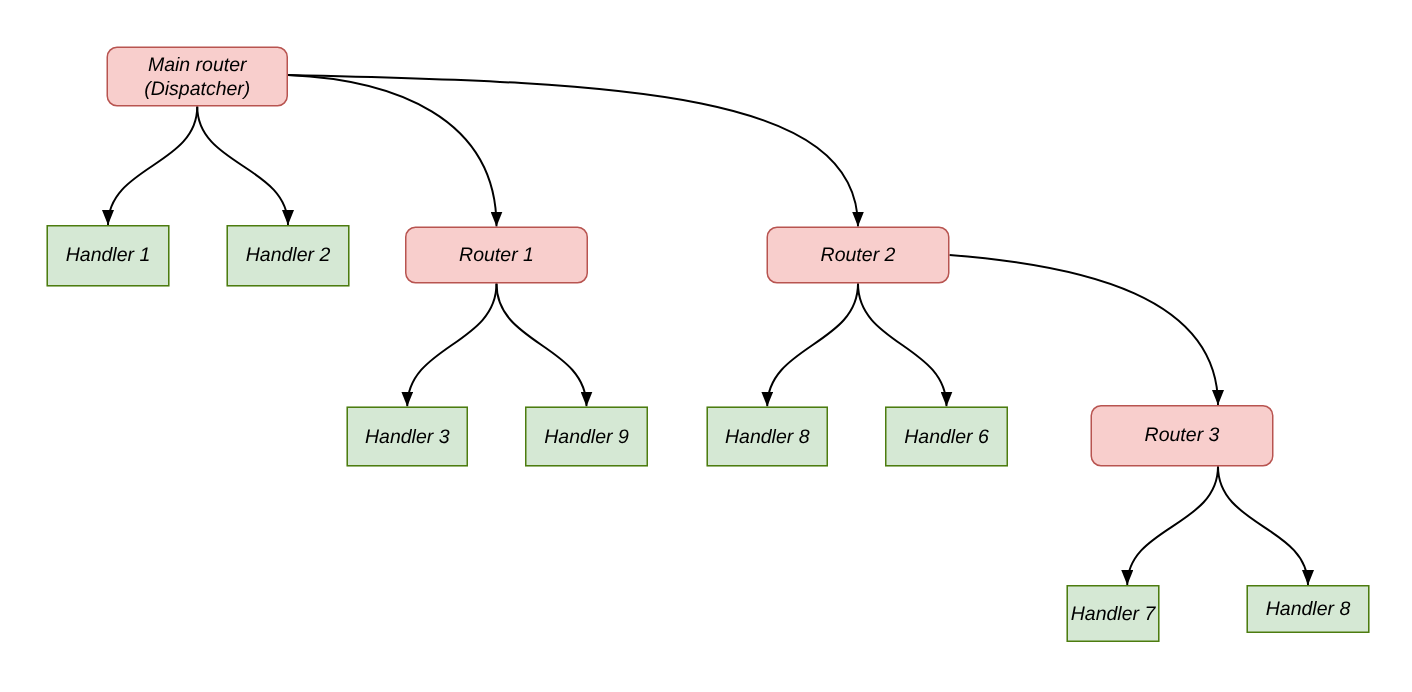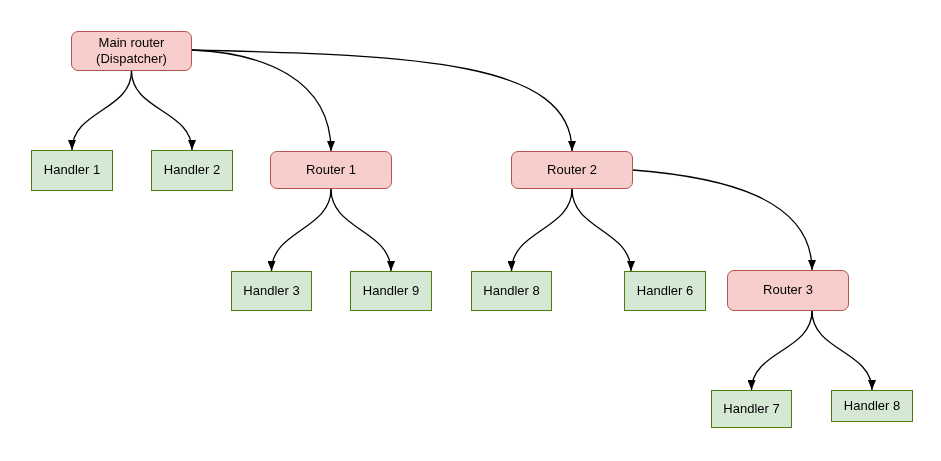--- a/index.html
+++ b/index.html
@@ -7,20 +7,21 @@
     padding: 0;
     background: #ffffff;
     font-family: "Liberation Sans", "DejaVu Sans", sans-serif;
   }
   .canvas {
     position: relative;
     width: 941px;
     height: 461px;
     background: #ffffff;
     overflow: hidden;
+    font-style: italic;
   }
   .edge-layer {
     position: absolute;
     left: 0;
     top: 0;
     width: 941px;
     height: 461px;
   }
   .edge {
     fill: none;
@@ -103,29 +104,29 @@
   </div>
 
   <div class="node handler" style="left:350px; top:271px; width:82px; height:40px;">
     <span>Handler 9</span>
   </div>
 
   <div class="node handler" style="left:471px; top:271px; width:81px; height:40px;">
     <span>Handler 8</span>
   </div>
 
-  <div class="node handler" style="left:624px; top:271px; width:82px; height:40px;">
+  <div class="node handler" style="left:590px; top:271px; width:82px; height:40px;">
     <span>Handler 6</span>
   </div>
 
   <div class="node router" style="left:727px; top:270px; width:122px; height:41px;">
     <span>Router 3</span>
   </div>
 
-  <div class="node handler" style="left:711px; top:390px; width:81px; height:38px;">
+  <div class="node handler" style="left:711px; top:390px; width:62px; height:38px;">
     <span>Handler 7</span>
   </div>
 
   <div class="node handler" style="left:831px; top:390px; width:82px; height:32px;">
     <span>Handler 8</span>
   </div>
 
 </div>
 
 </body></html>

